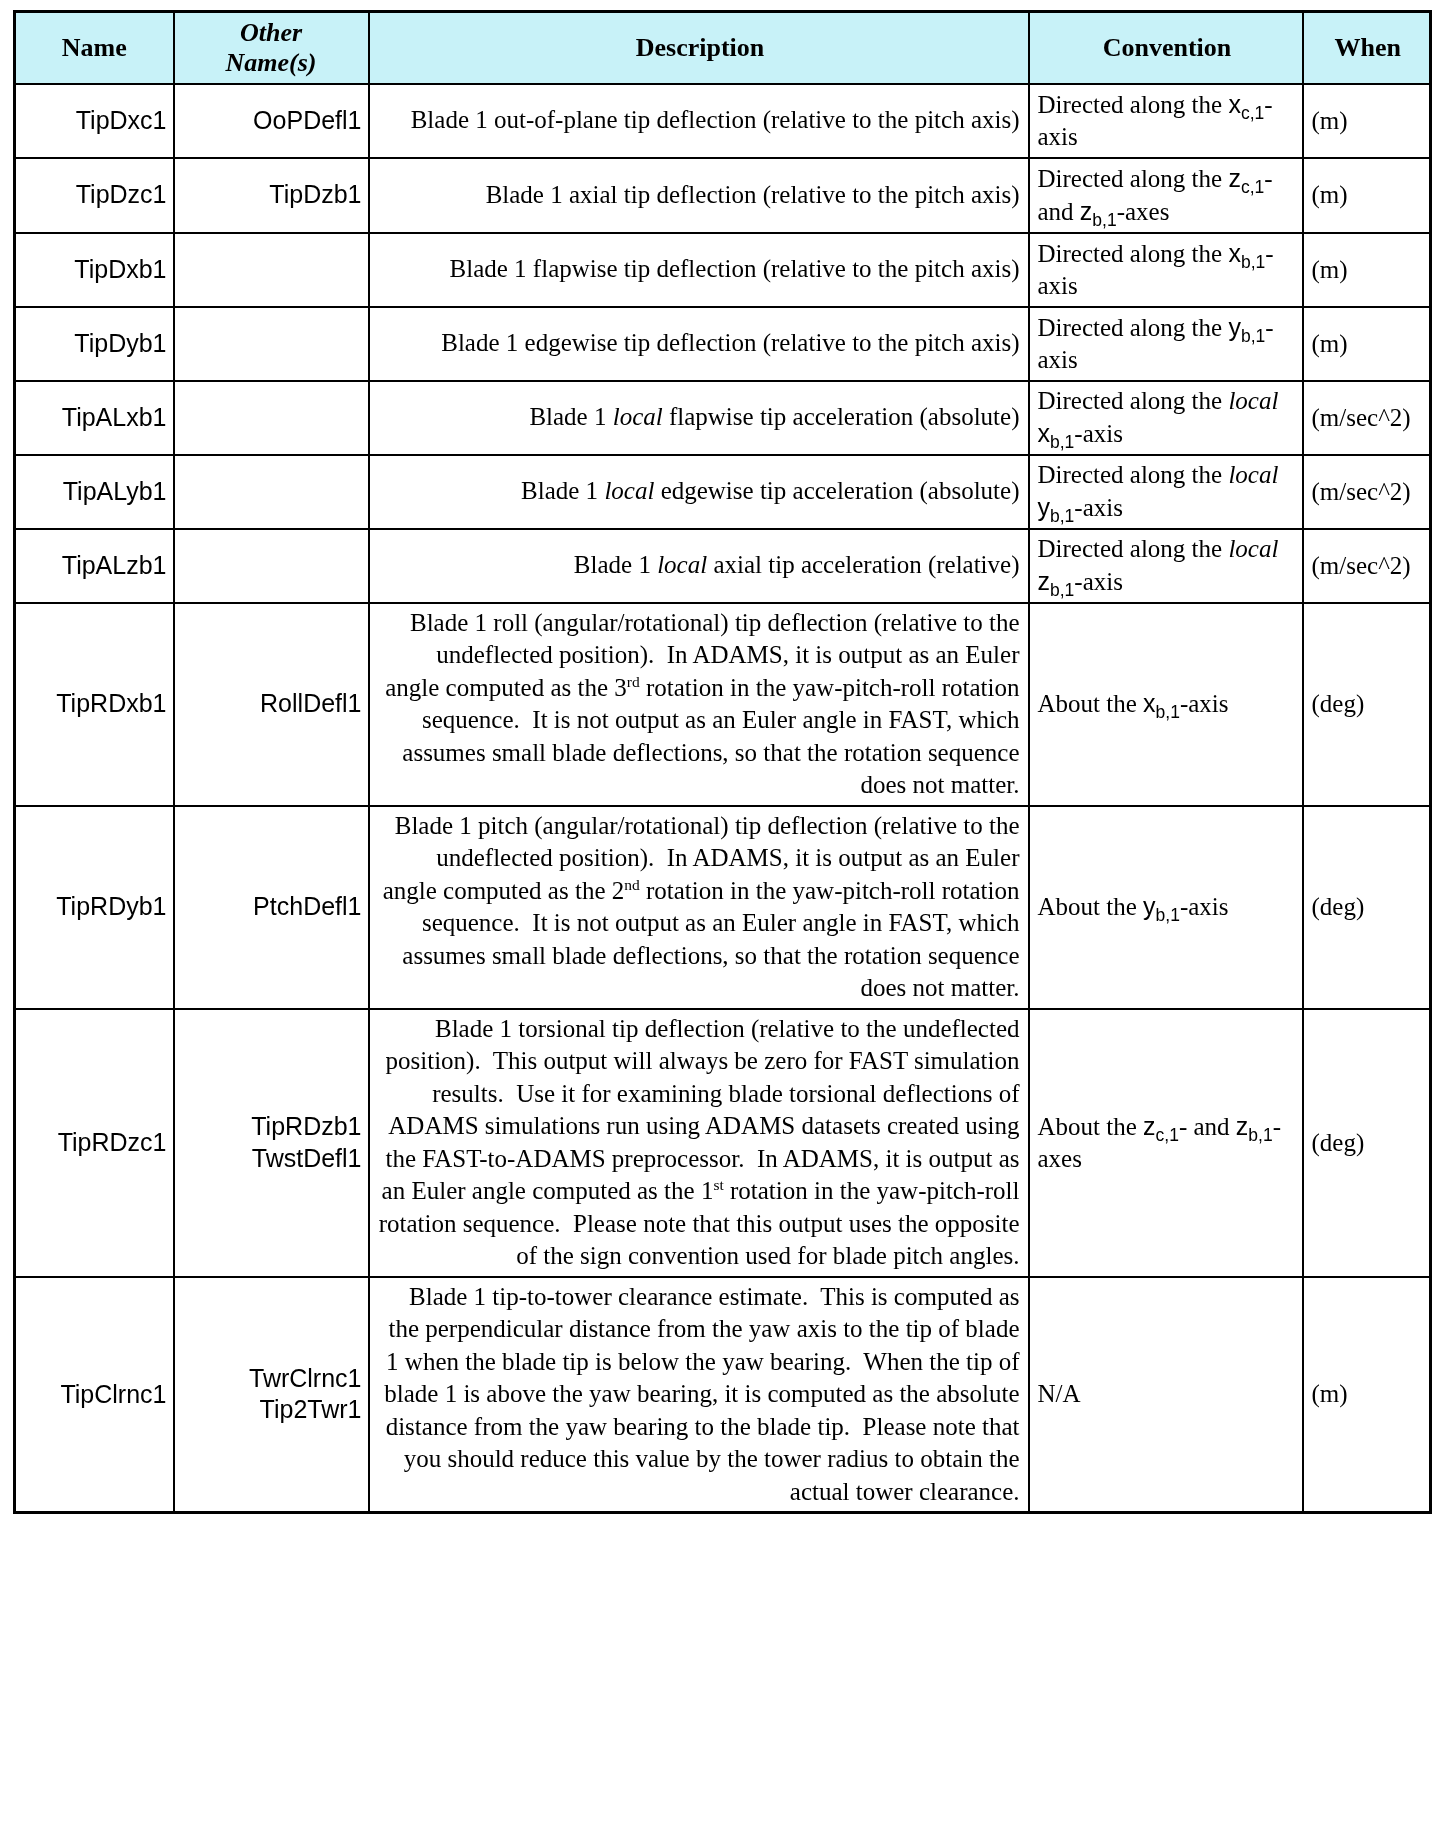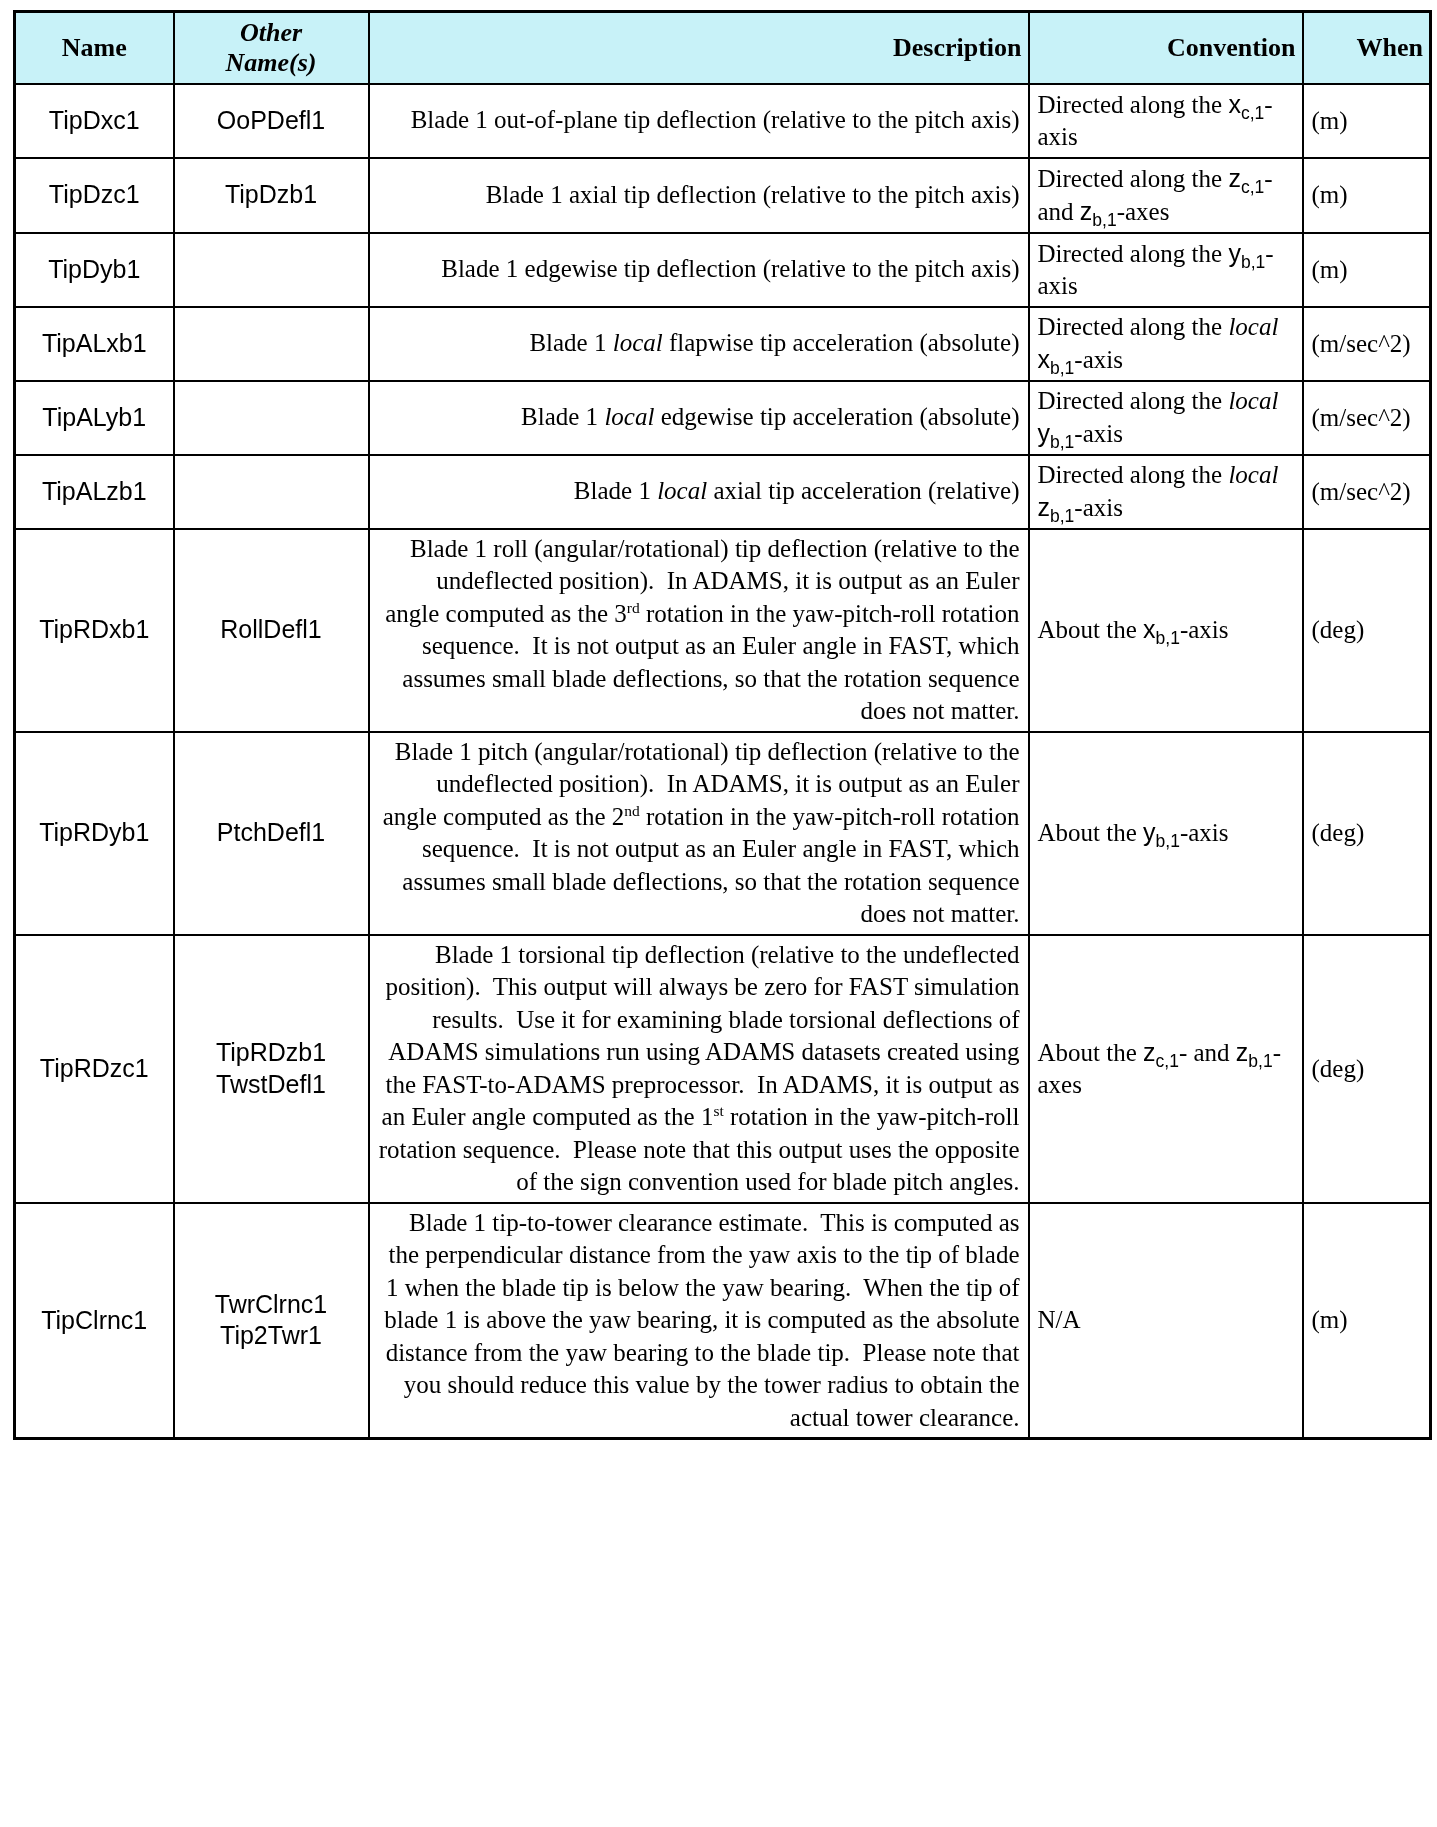--- a/index.html
+++ b/index.html
@@ -15,29 +15,29 @@
     font-family: "Liberation Serif", "DejaVu Serif", serif;
     font-size: 25px;
     color: var(--ink);
   }
   th, td { border: 2px solid var(--line); vertical-align: middle; padding: 2px 6px; }
   thead th {
     background: var(--header-bg);
     font-weight: bold;
     font-size: 26px;
     height: 72px;
-    text-align: right;
+    text-align: center;
     padding-left: 9px;
   }
   thead th.center { text-align: center; padding-left: 6px; }
   thead th .narrow { display: inline-block; max-width: 130px; line-height: 1.15; font-style: italic; }
   td.c-name, td.c-other {
     font-family: "Liberation Sans", "DejaVu Sans", sans-serif;
     font-size: 25px;
-    text-align: center;
+    text-align: right;
     line-height: 1.25;
   }
   td.c-desc {
     text-align: right;
     line-height: 1.3;
     padding: 3px 8px;
     white-space: pre-wrap;
   }
   td.c-conv { text-align: left; line-height: 1.3; padding: 3px 6px 3px 8px; margin-left: 9px; }
   td.c-units { text-align: left; white-space: nowrap; padding-left: 8px; }
@@ -73,20 +73,27 @@
           <td class="c-other"><span>OoPDefl1</span></td>
           <td class="c-desc"><span>Blade 1 out-of-plane tip deflection (relative to the pitch axis)</span></td>
           <td class="c-conv"><span>Directed along the </span><span class="vv">x</span><sub class="vv">c,1</sub><span>-axis</span></td>
           <td class="c-units">(m)</td>
         </tr>
         <tr>
           <td class="c-name">TipDzc1</td>
           <td class="c-other"><span>TipDzb1</span></td>
           <td class="c-desc"><span>Blade 1 axial tip deflection (relative to the pitch axis)</span></td>
           <td class="c-conv"><span>Directed along the </span><span class="vv">z</span><sub class="vv">c,1</sub><span>- and </span><span class="vv">z</span><sub class="vv">b,1</sub><span>-axes</span></td>
+          <td class="c-units">(m)</td>
+        </tr>
+        <tr>
+          <td class="c-name">TipDxb1</td>
+          <td class="c-other"></td>
+          <td class="c-desc"><span>Blade 1 flapwise tip deflection (relative to the pitch axis)</span></td>
+          <td class="c-conv"><span>Directed along the </span><span class="vv">x</span><sub class="vv">b,1</sub><span>-axis</span></td>
           <td class="c-units">(m)</td>
         </tr>
         <tr>
           <td class="c-name">TipDyb1</td>
           <td class="c-other"></td>
           <td class="c-desc"><span>Blade 1 edgewise tip deflection (relative to the pitch axis)</span></td>
           <td class="c-conv"><span>Directed along the </span><span class="vv">y</span><sub class="vv">b,1</sub><span>-axis</span></td>
           <td class="c-units">(m)</td>
         </tr>
         <tr>

